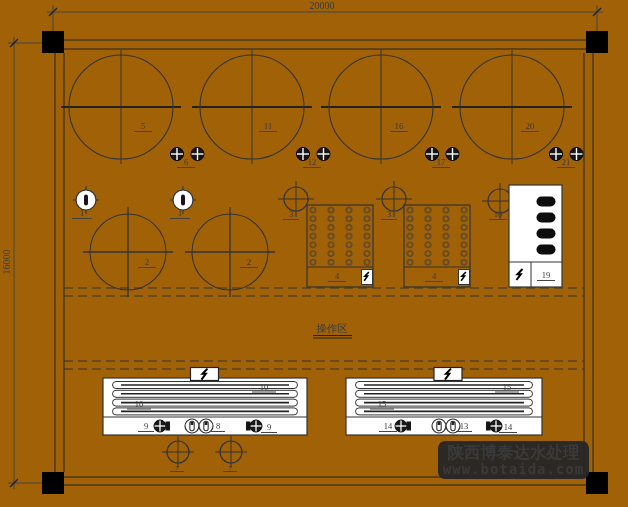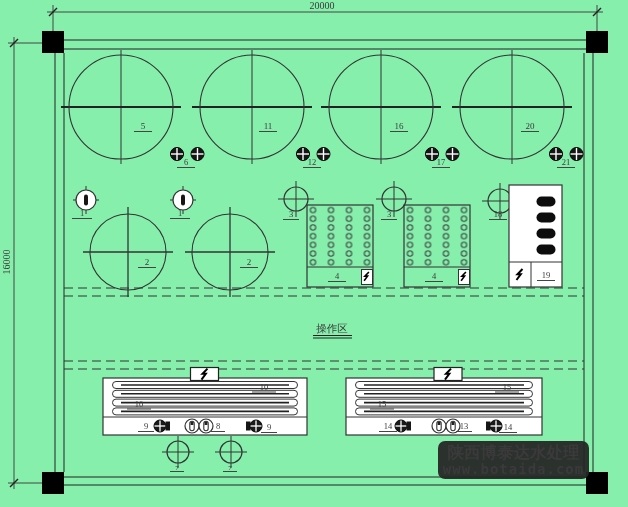--- a/index.html
+++ b/index.html
@@ -1,16 +1,16 @@
 <!DOCTYPE html>
 <html><head>
 <meta charset="utf-8">
 <style>
   html,body{margin:0;padding:0;background:#fff;}
-  .canvas{position:relative;width:628px;height:507px;background:#86efac;overflow:hidden;
+  .canvas{position:relative;width:628px;height:507px;background:#a16207;overflow:hidden;
           font-family:"Liberation Serif", serif;}
   svg text{font-family:"Liberation Serif", serif;fill:#3a3a3a;}
   svg .cjk{font-family:"Liberation Sans", sans-serif;}
   .wm-co{font-family:"Liberation Sans", sans-serif;font-weight:bold;}
   .wm-url{font-family:"DejaVu Sans Mono", monospace;font-weight:bold;letter-spacing:1px;}
 </style>
 </head>
 <body>
 
 <div class="canvas">

